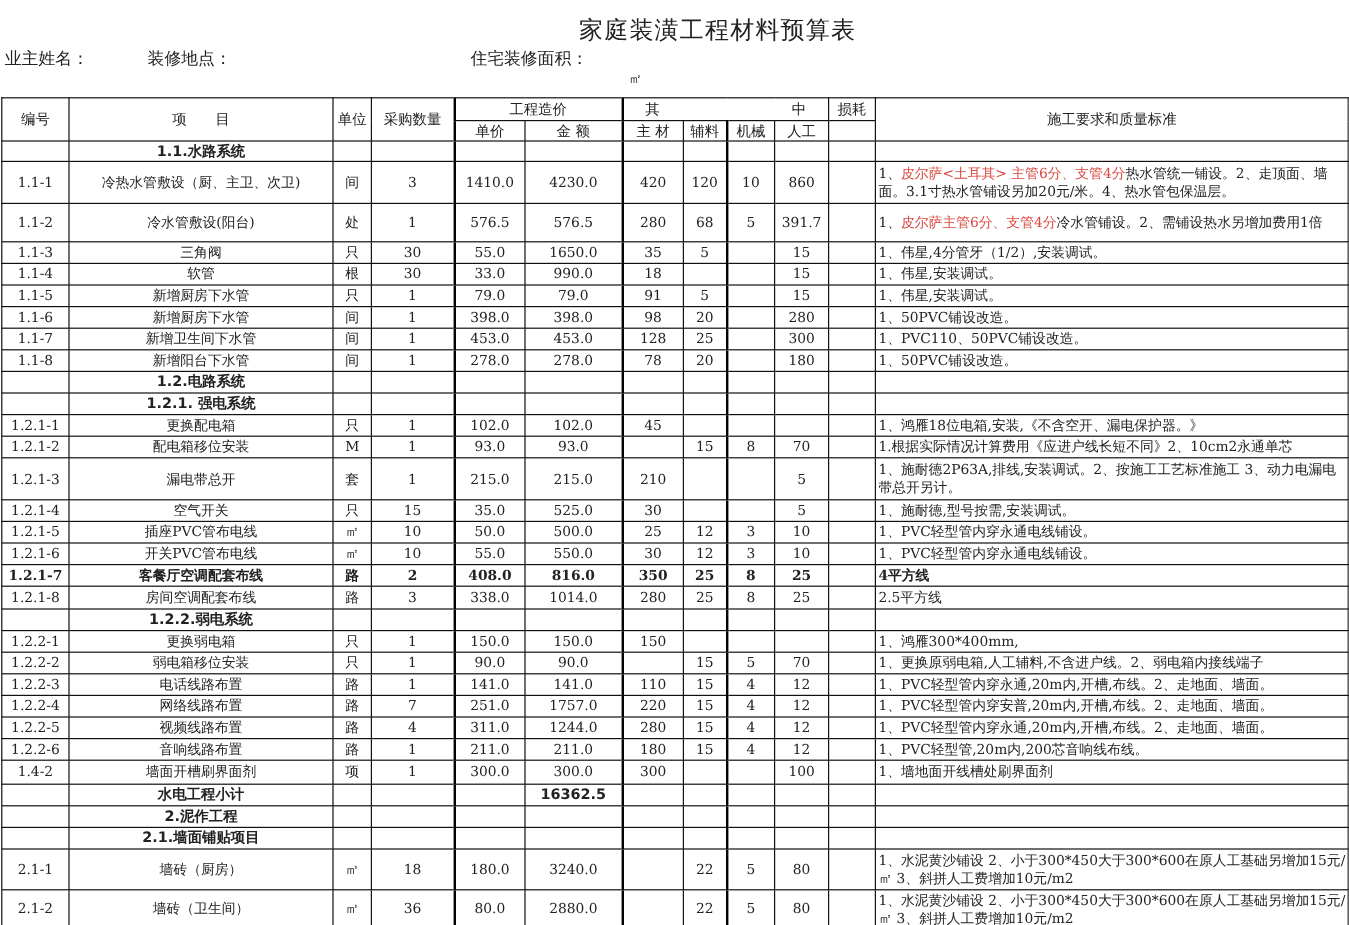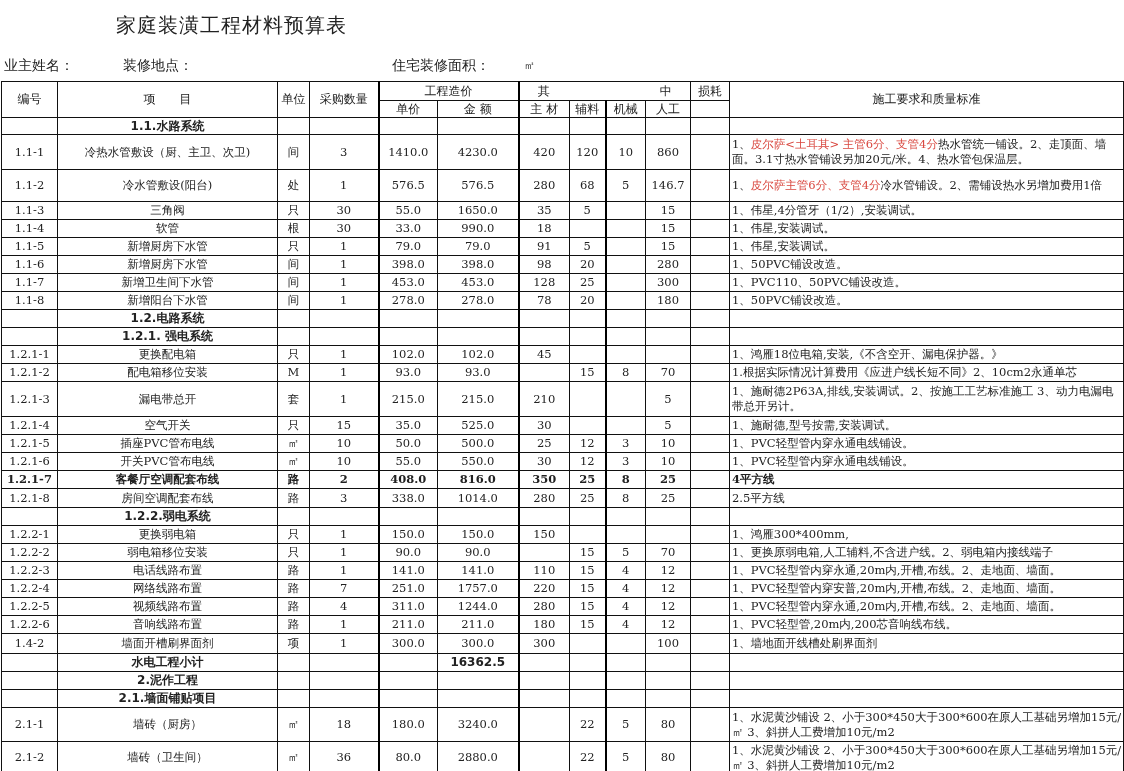--- a/index.html
+++ b/index.html
@@ -1,18 +1,18 @@
 <!DOCTYPE html>
 <html><head>
 <meta charset="utf-8">
 <style>
   html,body{margin:0;padding:0;background:#fff;}
   body{width:1124px;height:771px;overflow:hidden;position:relative;font-family:"DejaVu Serif","Liberation Serif",serif;color:#222;}
-  .title{position:absolute;left:0;width:1124px;top:12px;text-align:left;font-family:"DejaVu Sans","Liberation Sans",sans-serif;font-size:20px;letter-spacing:1px;padding-left:116px;box-sizing:border-box;}
-  .meta{position:absolute;top:57px;font-family:"DejaVu Sans","Liberation Sans",sans-serif;font-size:14px;}
+  .title{position:absolute;left:0;width:1124px;top:12px;text-align:center;font-family:"DejaVu Sans","Liberation Sans",sans-serif;font-size:20px;letter-spacing:1px;padding-left:72px;box-sizing:border-box;}
+  .meta{position:absolute;top:40px;font-family:"DejaVu Sans","Liberation Sans",sans-serif;font-size:14px;}
   .meta.small{font-size:11px;top:58px;}
   table{position:absolute;left:1px;top:81px;border-collapse:collapse;table-layout:fixed;width:1122px;}
   td{border:1px solid #111;padding:0;font-size:11.5px;line-height:15px;text-align:center;vertical-align:middle;overflow:hidden;white-space:nowrap;}
   td.hd{font-family:"DejaVu Sans","Liberation Sans",sans-serif;font-size:12px;}
   td.note{text-align:left;padding-left:2px;white-space:normal;font-size:11.5px;line-height:15px;}
   td.sec{font-weight:bold;font-family:"DejaVu Sans","Liberation Sans",sans-serif;font-size:12px;}
   td.thick-l{border-left:2px solid #000;}
   .red{color:#d9473f;}
 </style>
 </head>
@@ -92,21 +92,21 @@
       <tr style="height: 32px;">
         <td>1.1-2</td>
         <td>冷水管敷设(阳台)</td>
         <td>处</td>
         <td>1</td>
         <td class="thick-l">576.5</td>
         <td>576.5</td>
         <td class="thick-l">280</td>
         <td>68</td>
         <td class="thick-l">5</td>
-        <td>146.7</td>
+        <td>391.7</td>
         <td></td>
         <td class="note"><span>1、</span><span class="red">皮尔萨主管6分、支管4分</span><span>冷水管铺设。2、需铺设热水另增加费用1倍</span></td>
       </tr>
       <tr style="height: 18px;">
         <td>1.1-3</td>
         <td>三角阀</td>
         <td>只</td>
         <td>30</td>
         <td class="thick-l">55.0</td>
         <td>1650.0</td>

